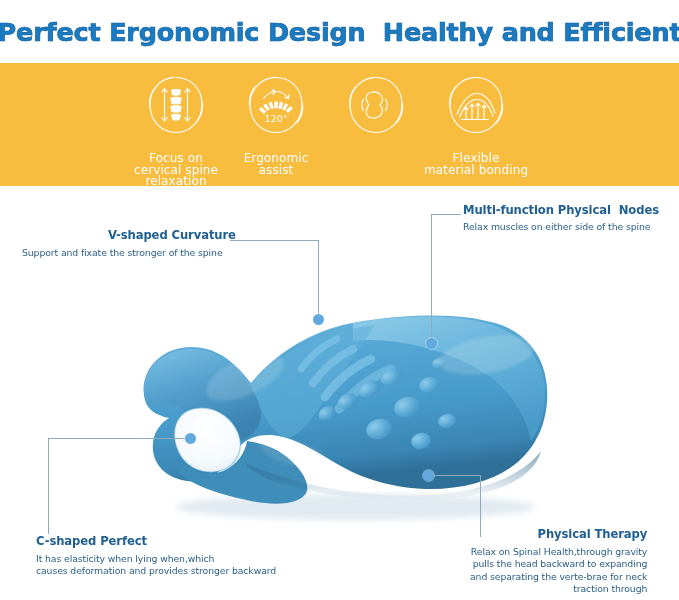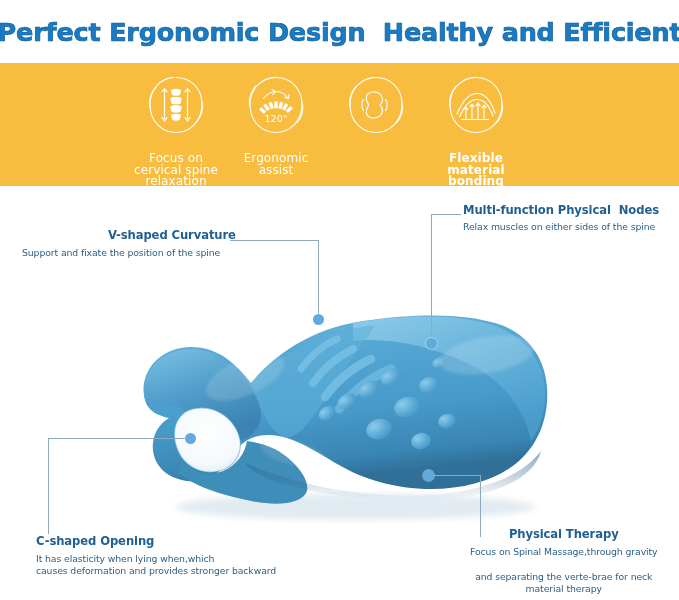--- a/index.html
+++ b/index.html
@@ -20,37 +20,37 @@
     white-space:pre;
   }
 
   
   .band{position:absolute;left:0;top:63px;width:679px;height:123px;background:#f8bc3e;}
   .band-inner{position:absolute;left:120px;top:0;width:450px;height:123px;}
   .feature{position:absolute;top:10px;width:112px;text-align:center;}
   .f0{left:0px;}
   .f1{left:100px;}
   .f2{left:200px;}
-  .f3{left:300px;font-weight:bold;}
+  .f3{left:300px;}
   .feature .ring{width:64px;height:64px;margin:0 auto;position:relative;}
   .feature .cap{margin-top:16px;color:#ffffff;font-size:12px;line-height:11.5px;
     font-family:"DejaVu Sans", sans-serif;letter-spacing:0.1px;}
 
   
   .callout{position:absolute;}
   .co-title{font-family:"DejaVu Sans", sans-serif;font-weight:bold;
     font-size:11.6px;color:#1f5f92;white-space:pre;letter-spacing:-0.1px;}
   .co-body{font-family:"DejaVu Sans", sans-serif;font-size:9.3px;color:#2a5f86;
     line-height:12.4px;white-space:pre;letter-spacing:-0.1px;}
 
   .co-tl{left:22px;top:228px;text-align:left;}
   .co-tl .co-title{margin-left:86px;}
   .co-tr{left:463px;top:203px;text-align:left;}
   .co-bl{left:36px;top:534px;text-align:left;}
-  .co-br{left:470px;top:527px;text-align:center;}
+  .co-br{left:470px;top:527px;text-align:right;}
 
   
   .lead{position:absolute;background:#8fa9bd;}
   .lead.h{height:1px;}
   .lead.v{width:1px;}
   .dot{position:absolute;width:11px;height:11px;border-radius:50%;
     background:#62a9dd;box-shadow:0 0 0 1px rgba(255,255,255,.35);}
 
   
   .product{position:absolute;left:95px;top:285px;width:490px;height:250px;}
@@ -295,31 +295,31 @@
   <div class="lead h" style="left:48px;top:438px;width:142px;"></div>
   <div class="lead v" style="left:48px;top:438px;height:96px;"></div>
   <div class="dot" style="left:185px;top:433px;"></div>
 
   <div class="lead h" style="left:428px;top:475px;width:52px;"></div>
   <div class="lead v" style="left:480px;top:475px;height:62px;"></div>
   <div class="dot" style="left:423px;top:470px;"></div>
 
   <div class="callout co-tl">
     <div class="co-title">V-shaped Curvature</div>
-    <div class="co-body" style="margin-top:5px;">Support and fixate the position of the spine</div>
+    <div class="co-body" style="margin-top:5px;">Support and fixate the stronger of the spine</div>
   </div>
 
   <div class="callout co-tr">
     <div class="co-title">Multi-function Physical  Nodes</div>
-    <div class="co-body" style="margin-top:4px;">Relax muscles on either sides of the spine</div>
+    <div class="co-body" style="margin-top:4px;">Relax muscles on either side of the spine</div>
   </div>
 
   <div class="callout co-bl">
-    <div class="co-title">C-shaped Opening</div>
+    <div class="co-title">C-shaped Perfect</div>
     <div class="co-body" style="margin-top:5px;"><span>It has elasticity when lying when,which</span><br><span>causes deformation and provides stronger backward</span></div>
   </div>
 
   <div class="callout co-br">
     <div class="co-title">Physical Therapy</div>
-    <div class="co-body" style="margin-top:5px;"><span>Focus on Spinal Massage,through gravity</span><br><br><span>and separating the verte-brae for neck</span><br><span>material therapy</span></div>
+    <div class="co-body" style="margin-top:5px;"><span>Relax on Spinal Health,through gravity</span><br><span>pulls the head backward to expanding</span><br><span>and separating the verte-brae for neck</span><br><span>traction through</span></div>
   </div>
 
 </div>
 
 </body></html>

